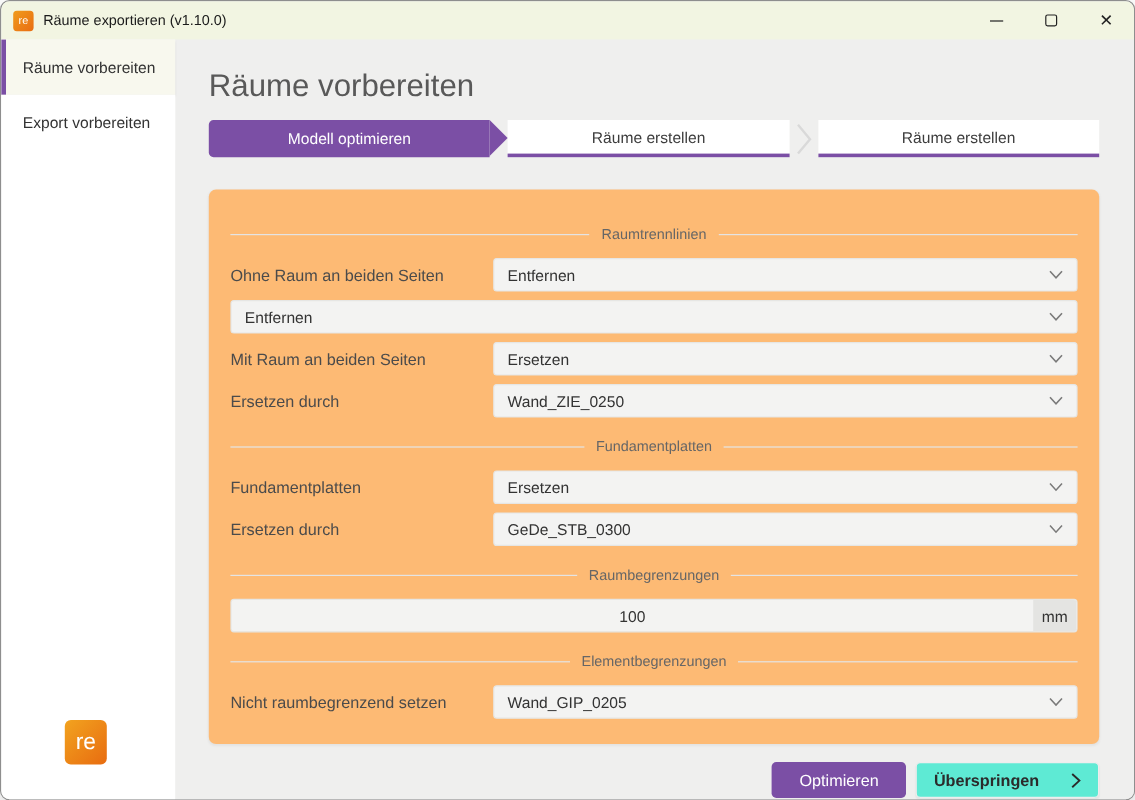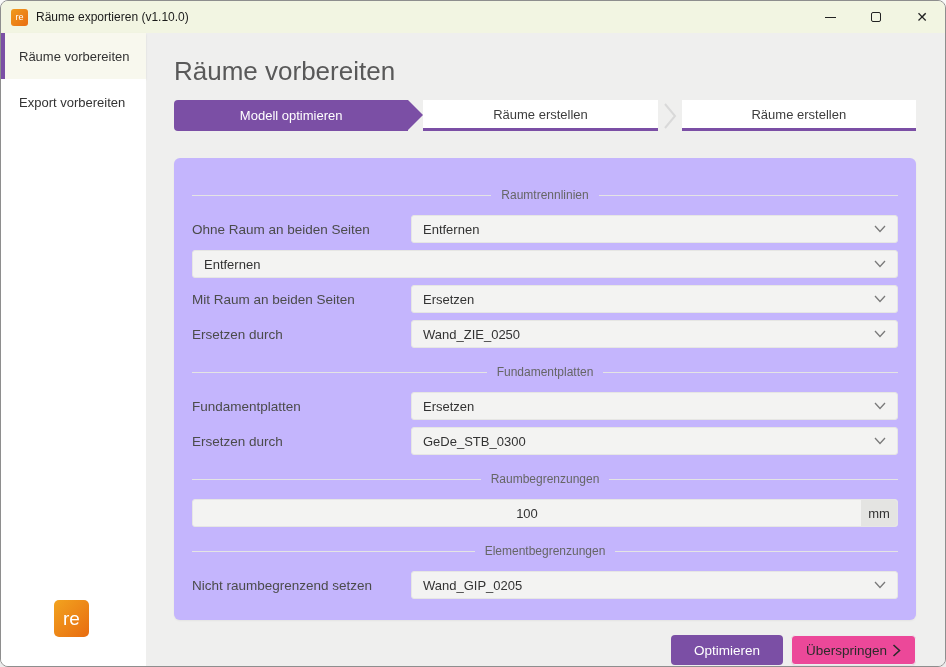--- a/index.html
+++ b/index.html
@@ -60,21 +60,21 @@
     position:absolute; right:-15px; top:0; width:0; height:0;
     border-top:15.5px solid transparent; border-bottom:15.5px solid transparent;
     border-left:15px solid #7b4fa5;
   }
   .step-sep {
     width:24px; flex:none; display:flex; align-items:center; justify-content:center;
     background:transparent;
   }
   
   .card {
-    margin-top:27px; width:742px; background:#c4b5fd; border-radius:6px;
+    margin-top:27px; width:742px; background:#fdba74; border-radius:6px;
     padding:0 18px 21px 18px; box-shadow:0 1px 2px rgba(0,0,0,.05);
   }
   .section-div { display:flex; align-items:center; margin:17px 0 13px 0; }
   .section-div.first { padding-top:30px; margin-top:0; }
   .section-div .line { flex:1; height:1px; background:#e4e4e4; }
   .section-div .sec-label { padding:0 10px; font-size:12px; color:#666; white-space:nowrap; }
   .form-row { display:flex; align-items:center; margin-bottom:7px; }
   .form-label {
     width:219px; flex:none; font-size:13.5px; color:#4b4b4b;
     display:flex; align-items:center; gap:6px;
@@ -105,22 +105,22 @@
     justify-content:center; font-size:13px; color:#333;
   }
   
   .footer { width:742px; margin-top:15px; display:flex; justify-content:flex-end; gap:8px; }
   .btn {
     height:30px; border-radius:4px; font-size:13.5px; display:flex; align-items:center;
     justify-content:center; cursor:pointer; font-family:"Liberation Sans", sans-serif;text-align:right;
   }
   .btn-primary { background:#7b4fa5; color:#ffffff; padding:0 23px; border:none; }
   .btn-secondary {
-    background:#ec4899; color:#2b2b2b; padding:0 14px; border:1px solid #ededed;
-    gap:5px; box-shadow:0 1px 1px rgba(0,0,0,.04);
+    background:#5eead4; color:#2b2b2b; padding:0 14px; border:1px solid #ededed;
+    gap:26px; box-shadow:0 1px 1px rgba(0,0,0,.04);font-weight:bold;
   }
 </style>
 </head>
 <body>
 
 <div class="window">
 
   <div class="titlebar">
     <div class="app-icon">re</div>
     <div class="titlebar-title">Räume exportieren (v1.10.0)</div>

